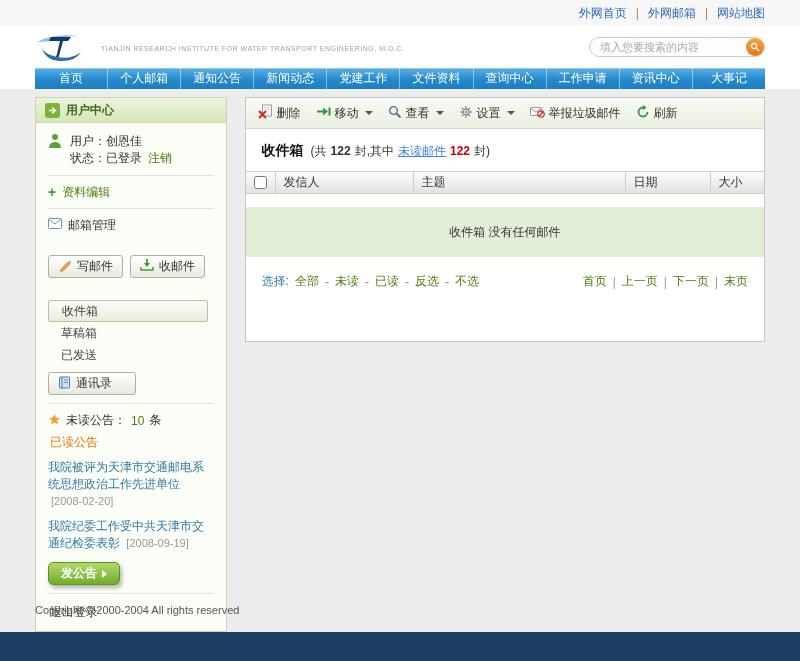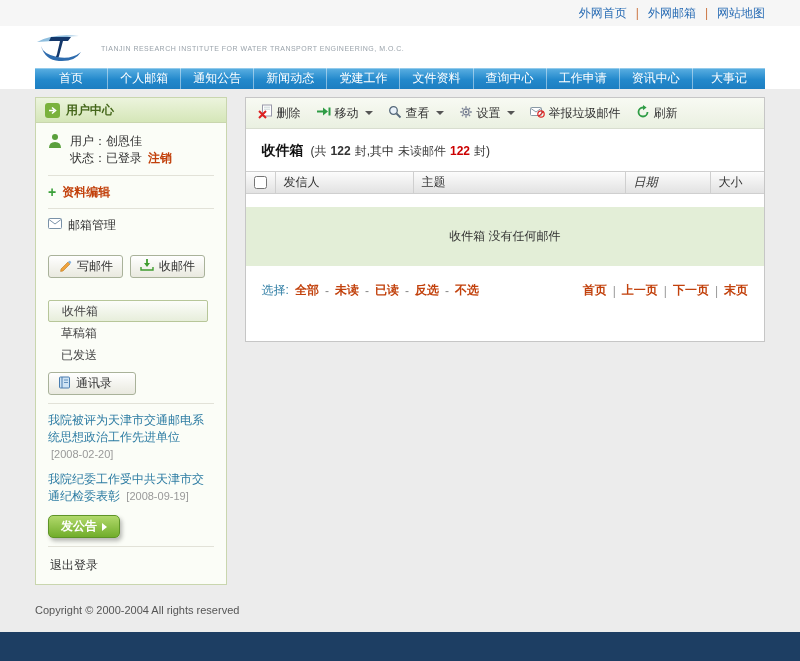--- a/index.html
+++ b/index.html
@@ -40,21 +40,21 @@
 
   
   .sidebar { width:194px; border:1px solid #c9d6ae; background:#fbfdf7; }
   .side-header { height:25px; background:linear-gradient(#ecf4dd,#d5e6b8); border-bottom:1px solid #c9d6ae;
     display:flex; align-items:center; gap:6px; padding:0 9px; }
   .arrow-badge { width:15px; height:15px; background:#7ab23c; border-radius:3px; display:flex; align-items:center; justify-content:center; }
   .side-title { font-weight:bold; color:#44661a; }
   .side-body { padding:8px 12px 8px; }
   .user-block { display:flex; gap:8px; align-items:flex-start; padding-top:2px; }
   .user-lines div { line-height:17px; }
-  .link-teal { color:#c2410c; cursor:pointer; text-decoration:none;font-weight:bold; }
+  .link-teal { color:#4d7c0f; cursor:pointer; text-decoration:none; }
   .logout-inline { margin-left:6px; }
   .divider { border-top:1px solid #e2e2d8; margin:8px 0; }
   .icon-row { display:flex; align-items:center; gap:6px; line-height:16px; }
   .plus-glyph { color:#3aa03a; font-weight:bold; font-size:14px; line-height:12px; }
   .mail-buttons { display:flex; gap:7px; margin:22px 0; }
   .side-btn { height:23px; border:1px solid #a9b29a; background:linear-gradient(#ffffff,#e9e9df); border-radius:3px;
     display:flex; align-items:center; gap:5px; padding:0 9px; cursor:pointer; color:#333; }
   .folders { margin:2px 0 6px; }
   .folder { height:22px; display:flex; align-items:center; padding-left:13px; color:#444; cursor:pointer; }
   .folder.selected { width:160px; border:1px solid #b7c699; background:linear-gradient(#fcfdfa,#e7eedb); border-radius:2px; }
@@ -73,31 +73,31 @@
   
   .main { width:527px; height:245px; border:1px solid #c6c6c6; background:#fff; }
   .toolbar { height:31px; background:linear-gradient(#f8faf3,#eaf0e1); border-bottom:1px solid #d8ddd0;
     display:flex; align-items:center; padding:0 12px; gap:15px; }
   .tb-item { display:flex; align-items:center; gap:4px; cursor:pointer; color:#333; }
   .caret { width:0; height:0; border-left:4px solid transparent; border-right:4px solid transparent; border-top:4px solid #555; margin-left:2px; }
   .mail-title { padding:13px 16px 11px; display:flex; align-items:baseline; gap:4px; }
   .mt-folder { font-size:14px; font-weight:bold; color:#111; margin-right:3px; }
   .mt-seg { color:#333; }
   .mt-total { font-weight:bold; color:#333; }
-  .mt-unread-link { color:#404040; cursor:pointer; }
+  .mt-unread-link { color:#3b82f6; text-decoration:underline; cursor:pointer; }
   .mt-unread { color:#cc0000; font-weight:bold; }
   .table-head { display:flex; height:23px; background:linear-gradient(#fcfcfc,#e2e2e2); border-top:1px solid #cfcfcf;
     border-bottom:1px solid #cfcfcf; align-items:stretch; }
   .th { border-right:1px solid #cfcfcf; display:flex; align-items:center; padding-left:8px; color:#333; }
   .th.check { width:30px; justify-content:center; padding:0; }
   .th.sender { width:138px; }
   .th.subject { width:212px; }
-  .th.date { width:85px;font-style:italic; }
+  .th.date { width:85px; }
   .th.size { flex:1; border-right:none; }
-  .empty-band { margin-top:13px; height:59px; background:#e3eed7; display:flex; align-items:center; justify-content:center; color:#333; }
+  .empty-band { margin-top:13px; height:50px; background:#e3eed7; display:flex; align-items:center; justify-content:center; color:#333; }
   .select-row { display:flex; justify-content:space-between; padding:16px 16px 0; }
   .sel-left { display:flex; gap:6px; align-items:center; }
   .sel-label { color:#2d7ca3; }
   .sel-dash { color:#888; }
   .pag { display:flex; gap:6px; align-items:center; }
   .pag-sep { color:#999; }
 
   
   .copyright { position:absolute; left:35px; bottom:16px; color:#555; font-size:11px; }
   .footer-bar { height:29px; background:#1d3e63; }
@@ -119,20 +119,29 @@
   <div class="container header-inner">
     <span class="logo-wrap">
       <svg width="58" height="30" viewBox="0 0 58 30">
         <path d="M2 10 Q18 1 44 4 Q30 4 18 9 Z" fill="#8fbede"></path>
         <path d="M16 5 L36 5 L33 9 L28 9 L24 24 Q23 28 18 27 Q21 26 22 22 L25 9 L14 9 Z" fill="#14386b"></path>
         <path d="M6 14 Q8 22 22 25 Q36 28 46 20 Q40 30 24 29 Q10 28 6 14 Z" fill="#2e6cae"></path>
       </svg>
     </span>
     <div class="titles">
       <div class="en">TIANJIN RESEARCH INSTITUTE FOR WATER TRANSPORT ENGINEERING, M.O.C.</div>
+    </div>
+    <div class="search">
+      <input type="text" placeholder="填入您要搜索的内容" style="">
+      <div class="search-btn">
+        <svg width="10" height="10" viewBox="0 0 10 10">
+            <circle cx="4" cy="4" r="2.6" fill="none" stroke="#fff" stroke-width="1.4"></circle>
+            <line x1="6.1" y1="6.1" x2="9" y2="9" stroke="#fff" stroke-width="1.4"></line>
+          </svg>
+      </div>
     </div>
   </div>
 </div>
 
 <div class="nav-wrap">
   <div class="container">
     <div class="navbar">
       <div class="nav-item">首页</div>
       <div class="nav-item">个人邮箱</div>
       <div class="nav-item">通知公告</div>
@@ -230,20 +239,31 @@
                   <line x1="6" y1="4" x2="10" y2="4" stroke="#4a7db0" stroke-width="0.8"></line>
                   <line x1="6" y1="6.5" x2="10" y2="6.5" stroke="#4a7db0" stroke-width="0.8"></line>
                 </svg>
             </span>
             <span>通讯录</span>
           </div>
         </div>
 
         <div class="divider"></div>
 
+        <div class="ann-head">
+          <span>
+            <svg width="13" height="13" viewBox="0 0 24 24">
+                <path d="M12 2 L15 9 L22 9.3 L16.5 14 L18.5 21 L12 17 L5.5 21 L7.5 14 L2 9.3 L9 9 Z" fill="#f59f1e"></path>
+              </svg>
+          </span>
+          <span>未读公告：</span>
+          <a class="link-teal">10</a>
+          <span>条</span>
+          <a class="read-link">已读公告</a>
+        </div>
 
         <div class="ann-item">
           <span class="ann-title">我院被评为天津市交通邮电系统思想政治工作先进单位</span>
           <span class="ann-date">[2008-02-20]</span>
         </div>
         <div class="ann-item">
           <span class="ann-title">我院纪委工作受中共天津市交通纪检委表彰</span>
           <span class="ann-date">[2008-09-19]</span>
         </div>
 

